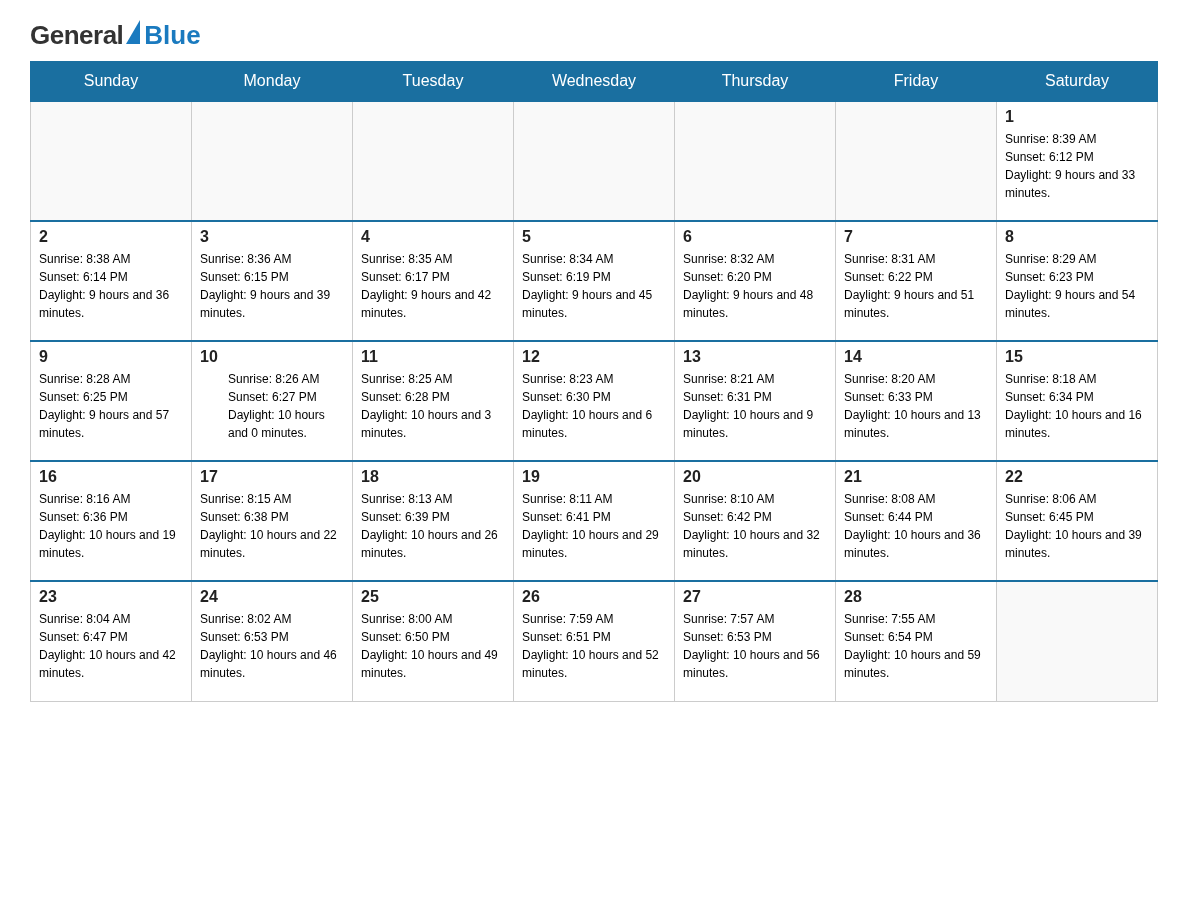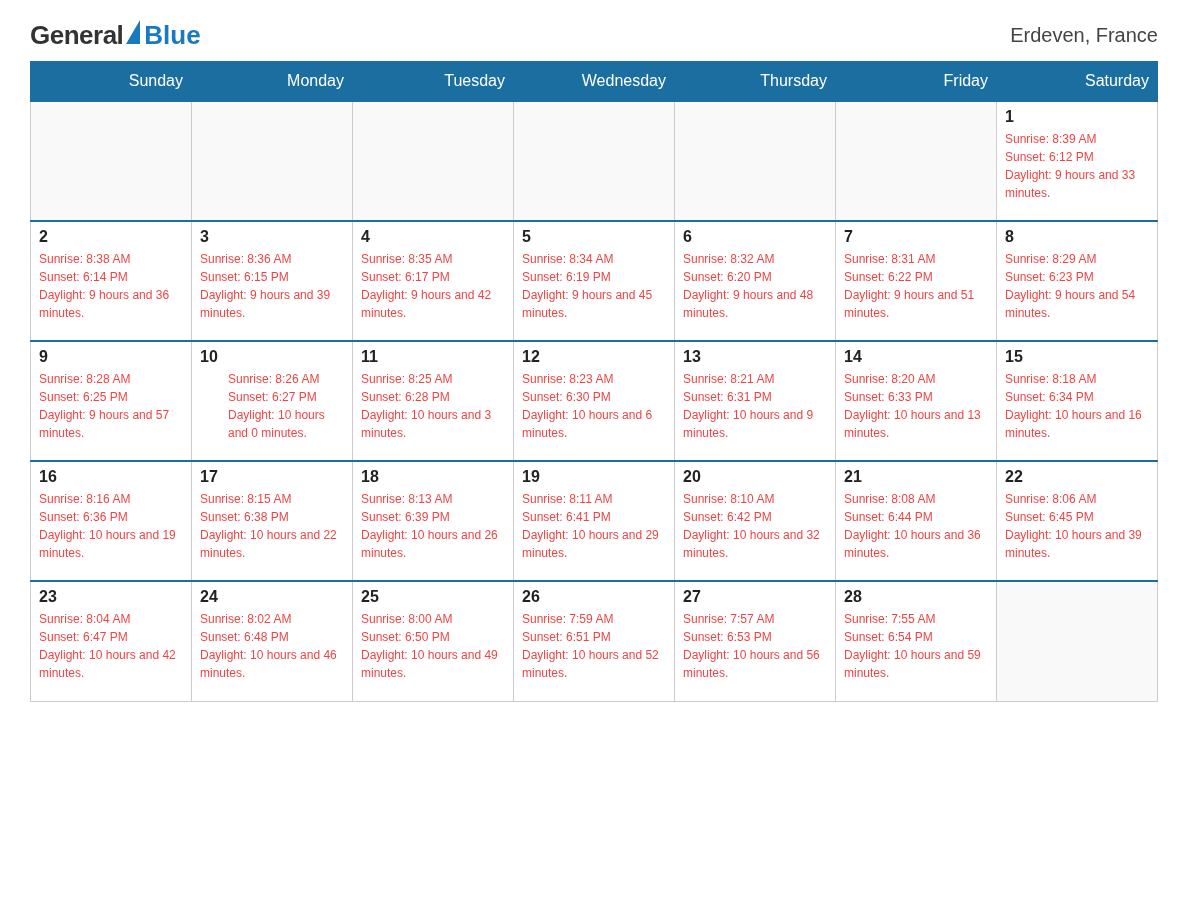--- a/index.html
+++ b/index.html
@@ -55,21 +55,21 @@
       width: 100%;
       border-collapse: collapse;
       margin-top: 10px;
     }
     .calendar th {
       background-color: #1a6fa0;
       color: #fff;
       font-size: 16px;
       font-weight: normal;
       padding: 10px 8px;
-      text-align: right;
+      text-align: center;
       border: 1px solid #1a6fa0;
     }
     .calendar td {
       vertical-align: top;
       border: 1px solid #ccc;
       padding: 6px 8px;
       width: calc(100% / 7);
       min-height: 120px;
       height: 120px;
     }
@@ -80,21 +80,21 @@
       border-top: 2px solid #1a6fa0;
     }
     .day-number {
       font-size: 16px;
       font-weight: bold;
       color: #222;
       margin-bottom: 4px;
     }
     .day-info {
       font-size: 12px;
-      color: #ef4444;
+      color: #000000;
       line-height: 1.5;
     }
     .empty-cell {
       background: #f9f9f9;
     }
     .logo-wrapper {
       display: flex;
     }
     .logo-row1 {
       display: flex;
@@ -111,21 +111,20 @@
   <div class="logo-wrapper">
     <div class="logo-row1">
       <span class="logo-general">General</span>
       <div class="logo-triangle"></div>
     </div>
     <div class="logo-row2">
       <span class="logo-blue-sub">Blue</span>
     </div>
   </div>
   <div class="title-section">
-    <div class="location">Erdeven, France</div>
   </div>
 </div>
 
 <table class="calendar">
   <thead>
     <tr>
       <th>Sunday</th>
       <th>Monday</th>
       <th>Tuesday</th>
       <th>Wednesday</th>
@@ -284,21 +283,21 @@
       <tr>
         <td>
           <div class="day-number">23</div>
           <div class="day-info" style="white-space: pre-line;">Sunrise: 8:04 AM
 Sunset: 6:47 PM
 Daylight: 10 hours and 42 minutes.</div>
         </td>
         <td>
           <div class="day-number">24</div>
           <div class="day-info" style="white-space: pre-line;">Sunrise: 8:02 AM
-Sunset: 6:48 PM
+Sunset: 6:53 PM
 Daylight: 10 hours and 46 minutes.</div>
         </td>
         <td>
           <div class="day-number">25</div>
           <div class="day-info" style="white-space: pre-line;">Sunrise: 8:00 AM
 Sunset: 6:50 PM
 Daylight: 10 hours and 49 minutes.</div>
         </td>
         <td>
           <div class="day-number">26</div>

